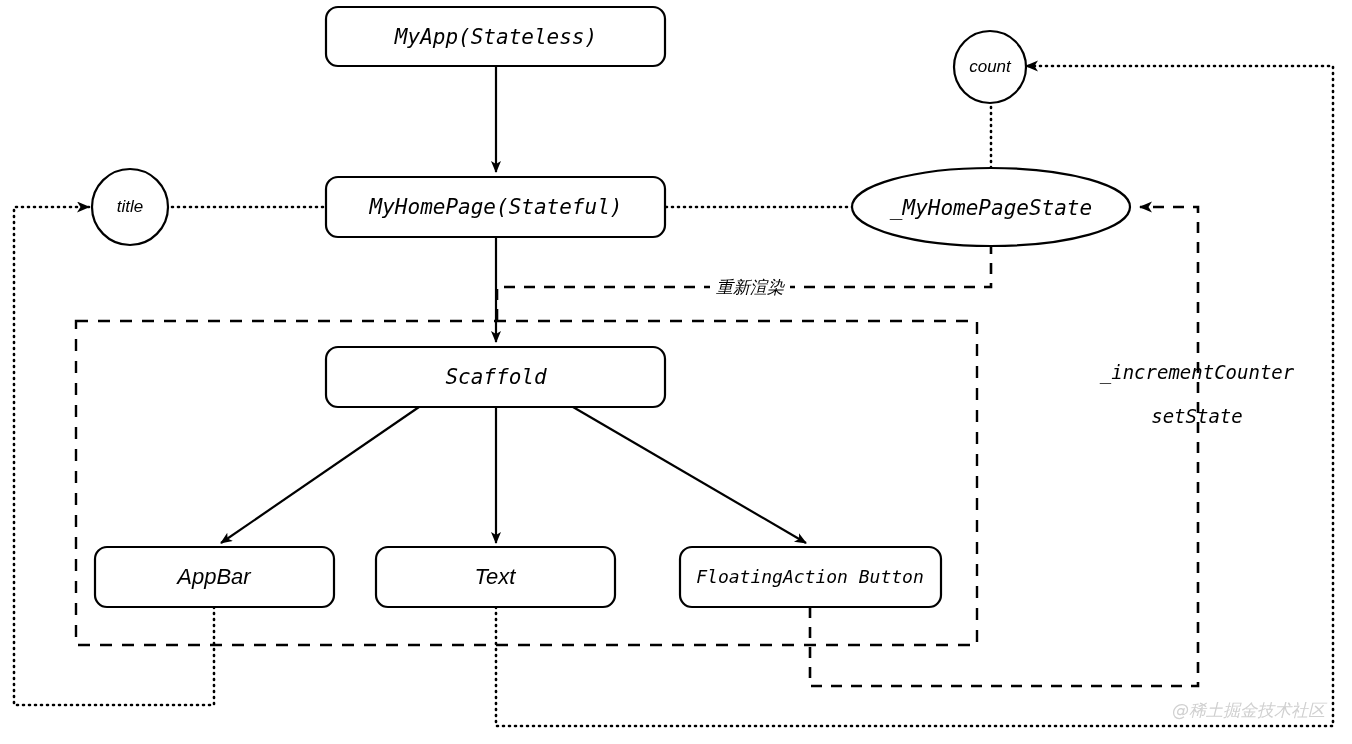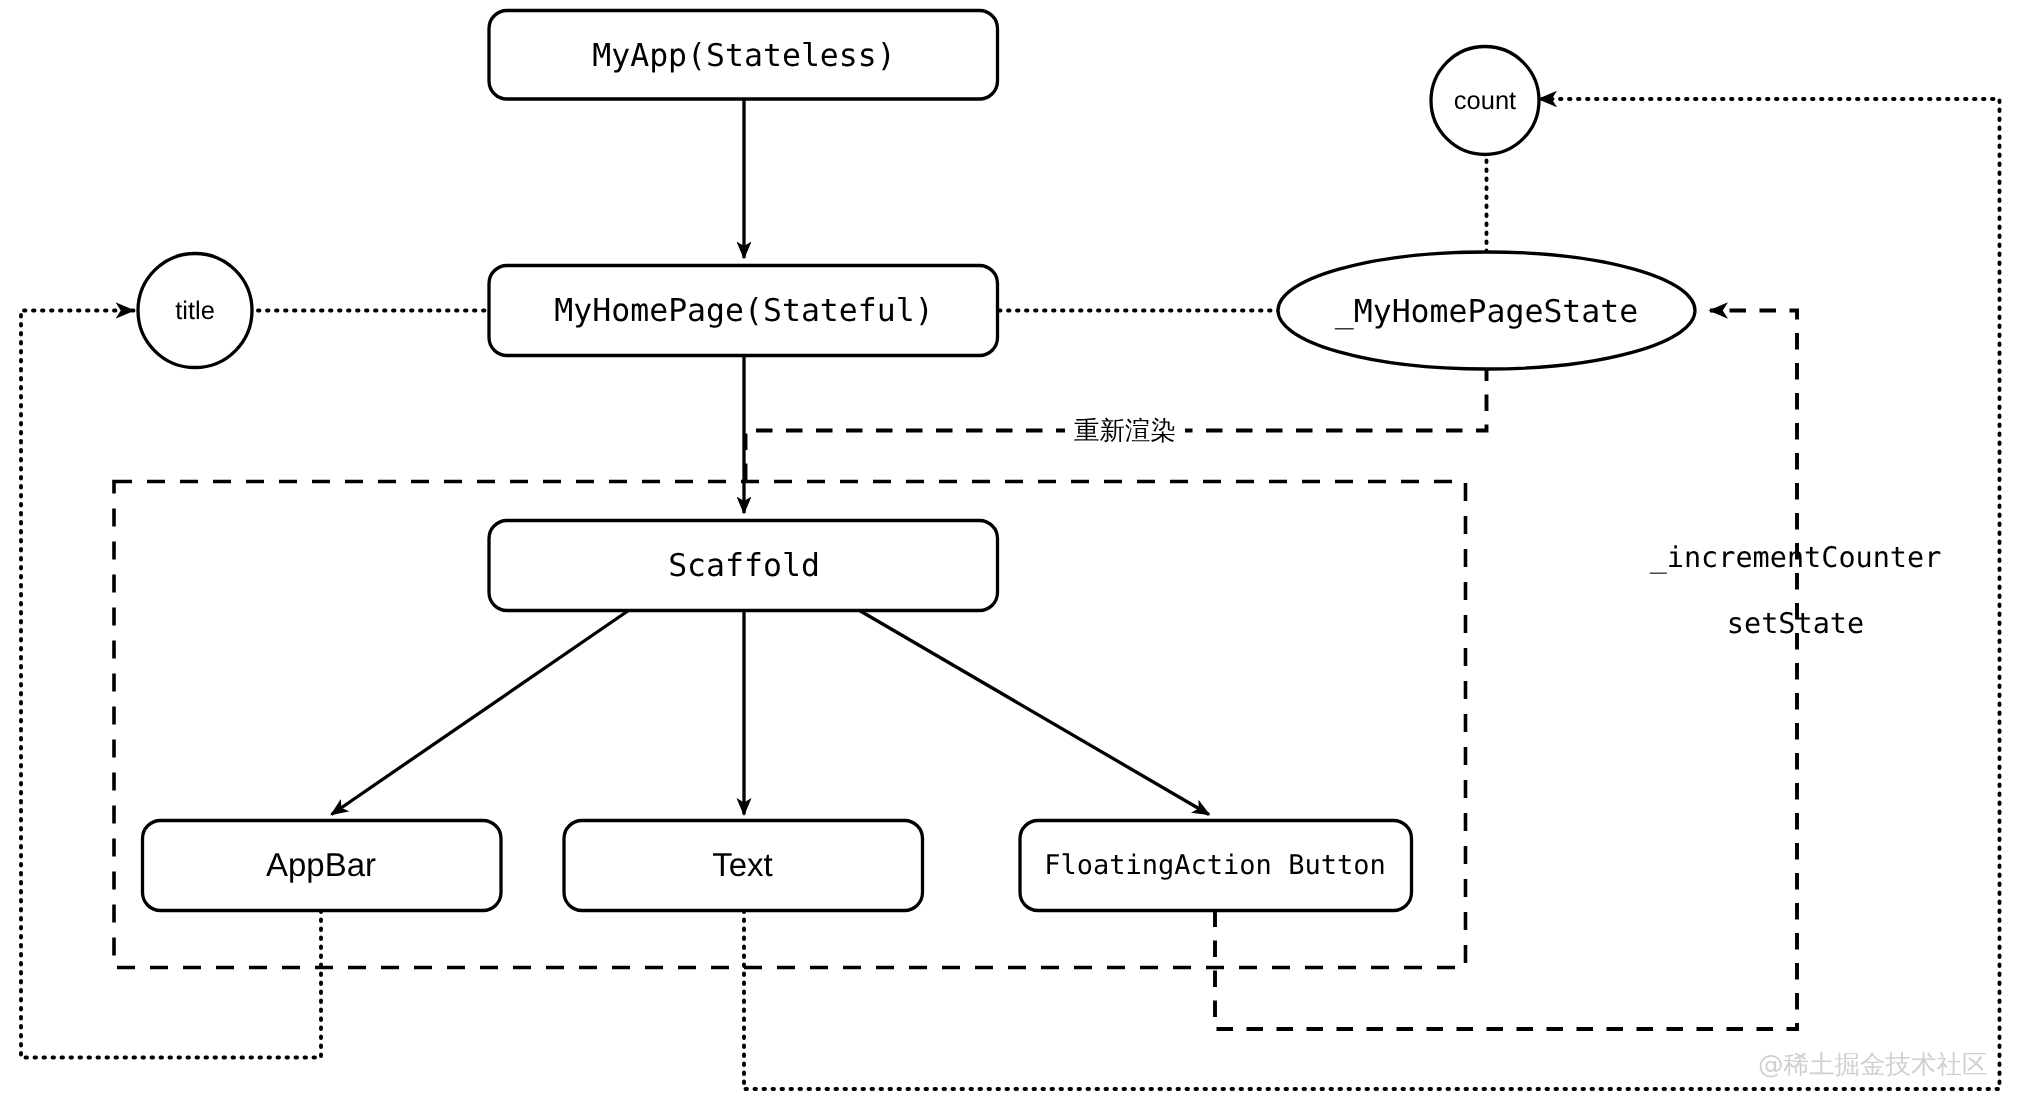--- a/index.html
+++ b/index.html
@@ -7,20 +7,21 @@
     padding: 0;
     background: #ffffff;
   }
   #stage {
     position: relative;
     width: 1344px;
     height: 744px;
     background: #ffffff;
     overflow: hidden;
     font-family: "Liberation Sans", sans-serif;
+    font-style: italic;
   }
   svg.diagram {
     position: absolute;
     top: 0;
     left: 0;
     width: 1352px;
     height: 744px;
   }
   .node-shape {
     fill: #ffffff;

